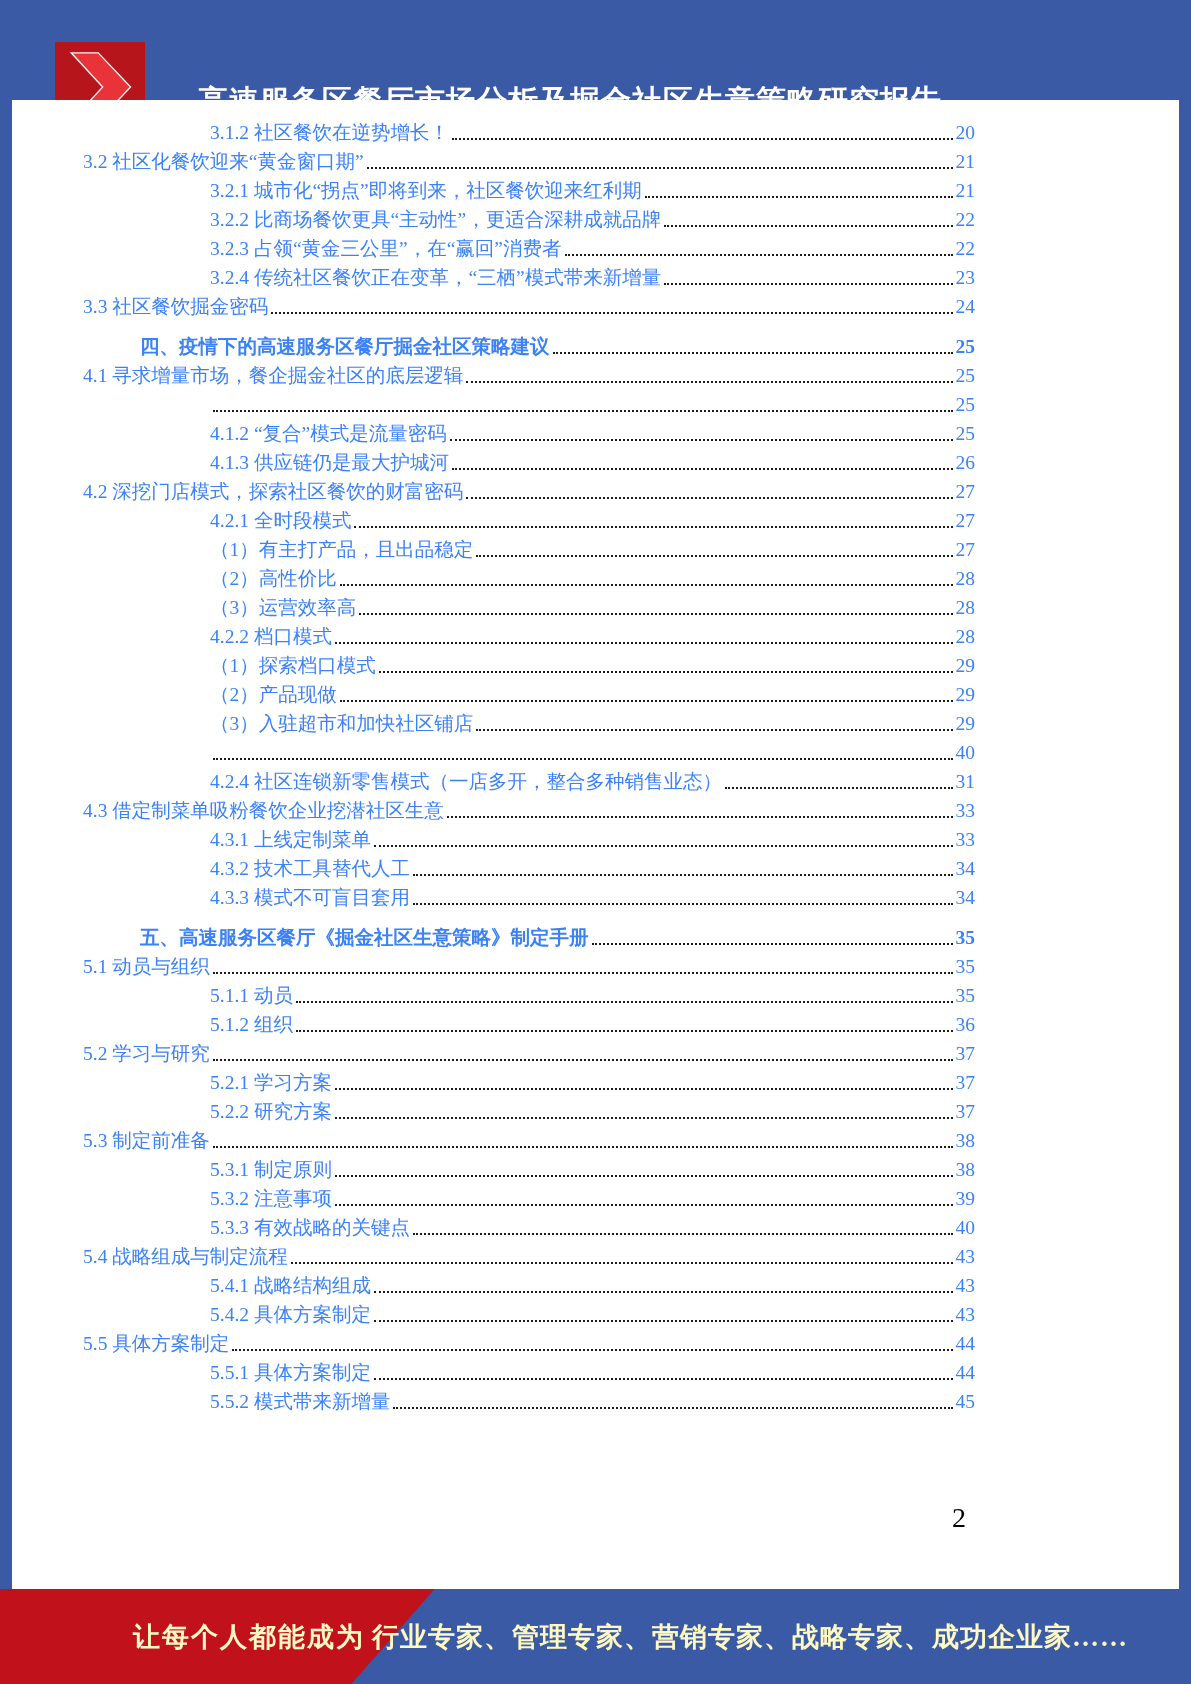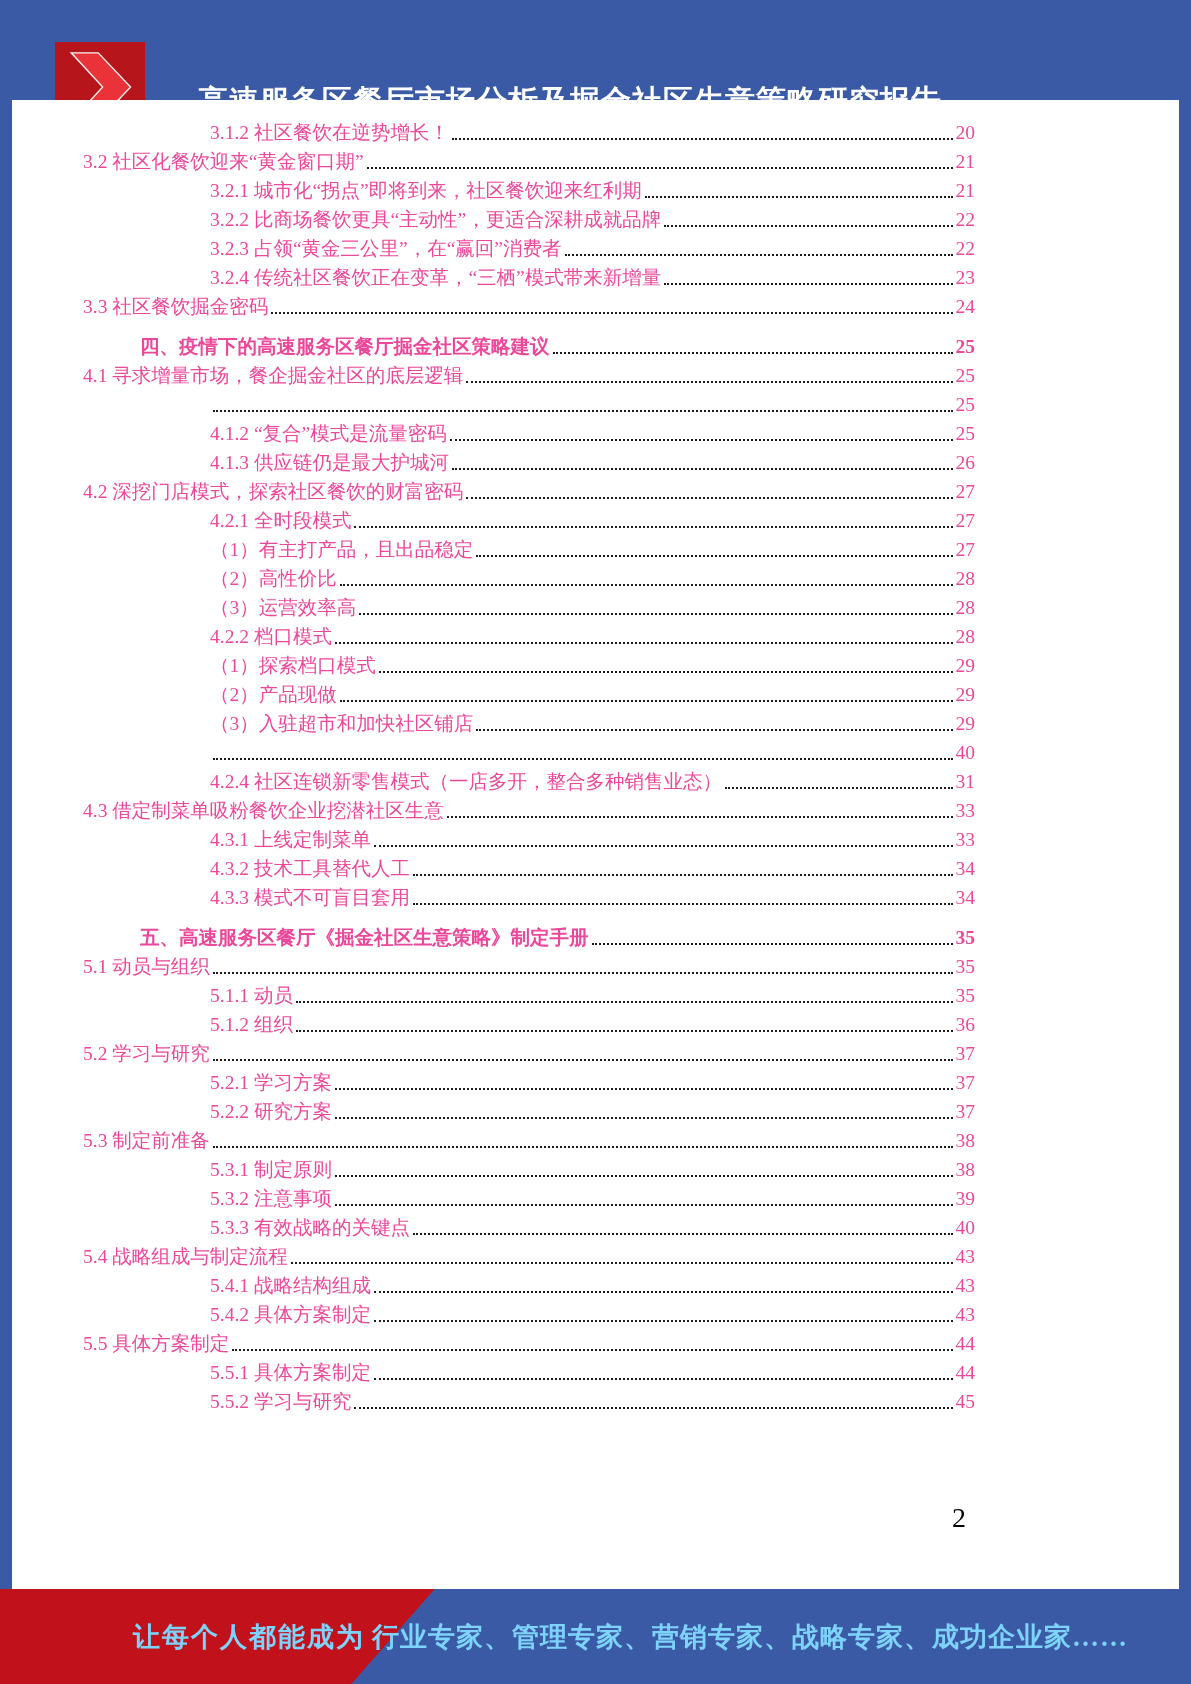--- a/index.html
+++ b/index.html
@@ -45,21 +45,21 @@
     position: absolute;
     top: 100px; left: 12px; right: 12px; bottom: 95px;
     background: #ffffff;
     padding: 18px 204px 0 0;
   }
   .toc-row {
     display: flex;
     height: 29px;
     line-height: 29px;
     font-size: 19.5px;
-    color: #ec4899;
+    color: #3b82f6;
   }
   .toc-row.bold { font-weight: bold; }
   .toc-row.level-0 { margin-left: 128px; margin-top: 11px; }
   .toc-row.level-1 { margin-left: 71px; }
   .toc-row.level-2 { margin-left: 198px; }
   .toc-text { white-space: nowrap; }
   .toc-dots { flex: 1; position: relative; min-width: 12px; }
   .toc-dots::after {
     content: "";
     position: absolute;
@@ -86,21 +86,21 @@
     position: absolute;
     inset: 0;
     background: var(--red, #c1121c);
     -webkit-clip-path: polygon(0 0, 36.5% 0, 29.5% 100%, 0 100%);
     clip-path: polygon(0 0, 36.5% 0, 29.5% 100%, 0 100%);
   }
   .footer-left, .footer-right {
     position: absolute;
     top: 50%;
     transform: translateY(-50%);
-    color: #7dd3fc;
+    color: #fef9c3;
     font-weight: bold;
     white-space: nowrap;
   }
   .footer-left  { left: 133px; font-size: 27px; letter-spacing: 2px; }
   .footer-right { left: 372px; font-size: 27px; letter-spacing: 1px; }
 </style>
 </head>
 <body>
 
 <div class="page">
@@ -324,21 +324,21 @@
           <span class="toc-text">5.5 具体方案制定</span>
           <span class="toc-dots"></span>
           <span class="toc-page">44</span>
         </div>
         <div class="toc-row level-2">
           <span class="toc-text">5.5.1 具体方案制定</span>
           <span class="toc-dots"></span>
           <span class="toc-page">44</span>
         </div>
         <div class="toc-row level-2">
-          <span class="toc-text">5.5.2 学习与研究</span>
+          <span class="toc-text">5.5.2 模式带来新增量</span>
           <span class="toc-dots"></span>
           <span class="toc-page">45</span>
         </div>
       </div>
     <div class="page-number">2</div>
   </main>
 
   <footer class="footer">
     <div class="footer-red-shape"></div>
     <div class="footer-left">让每个人都能成为</div>

